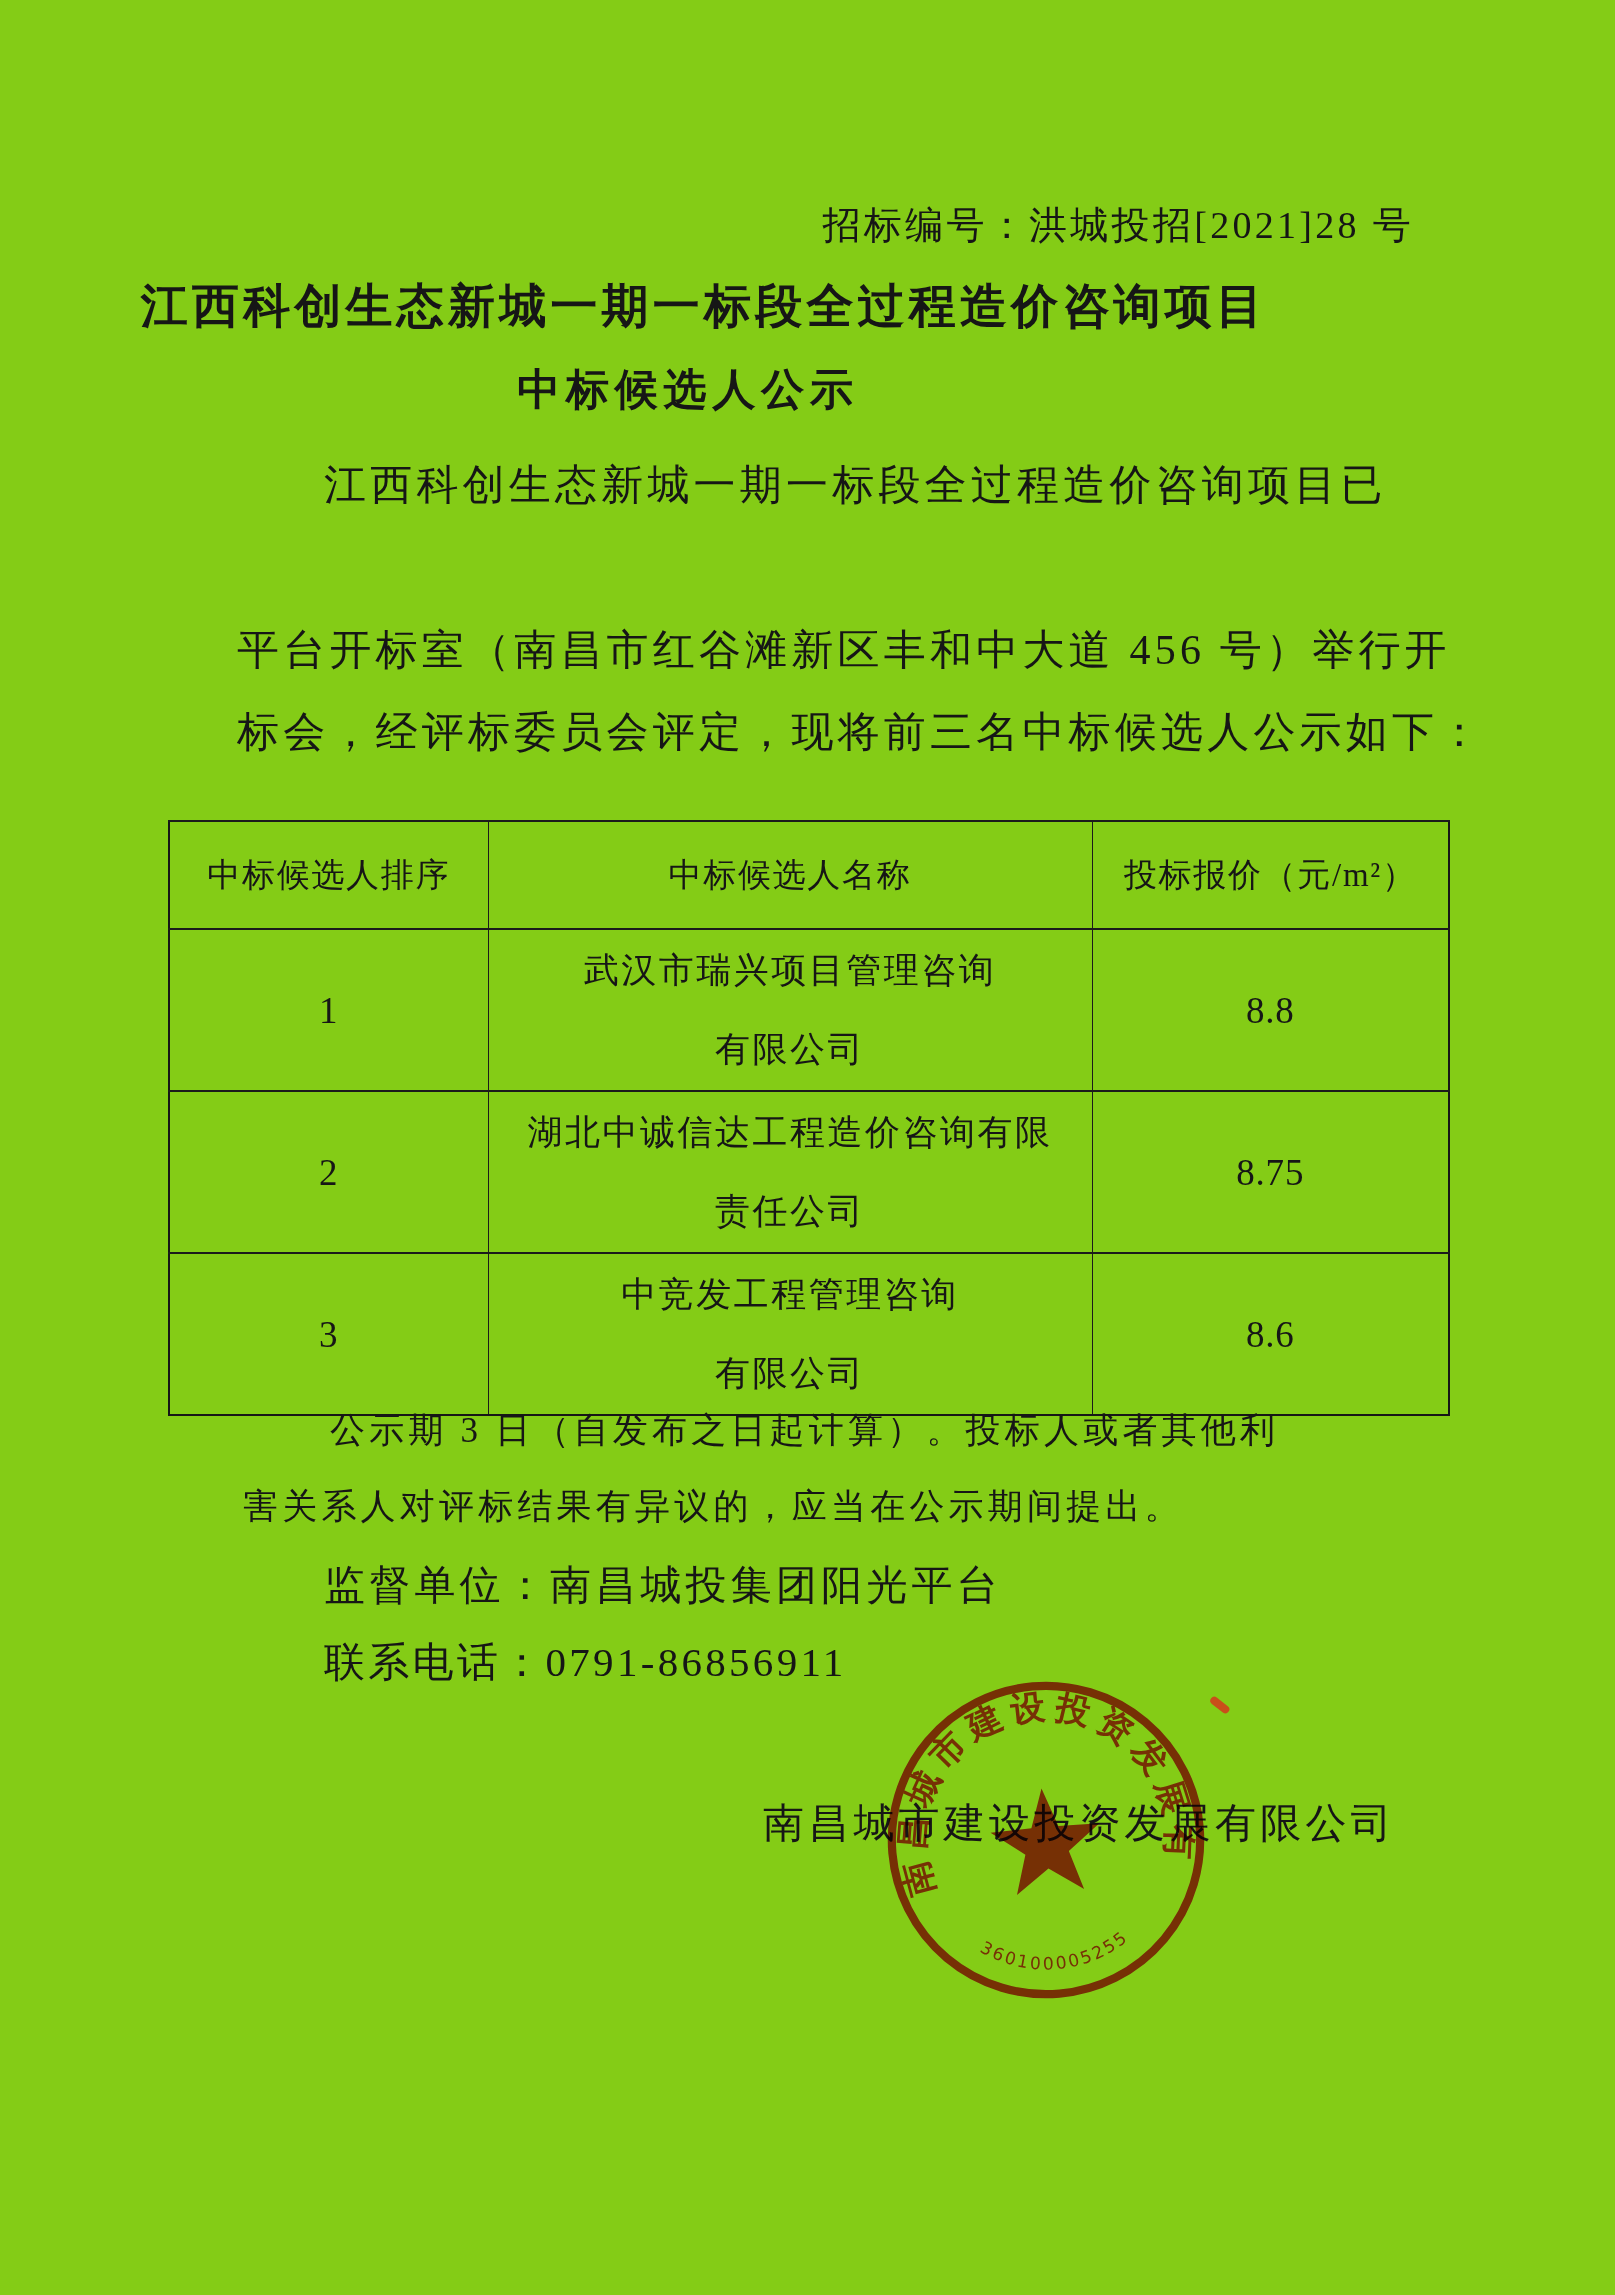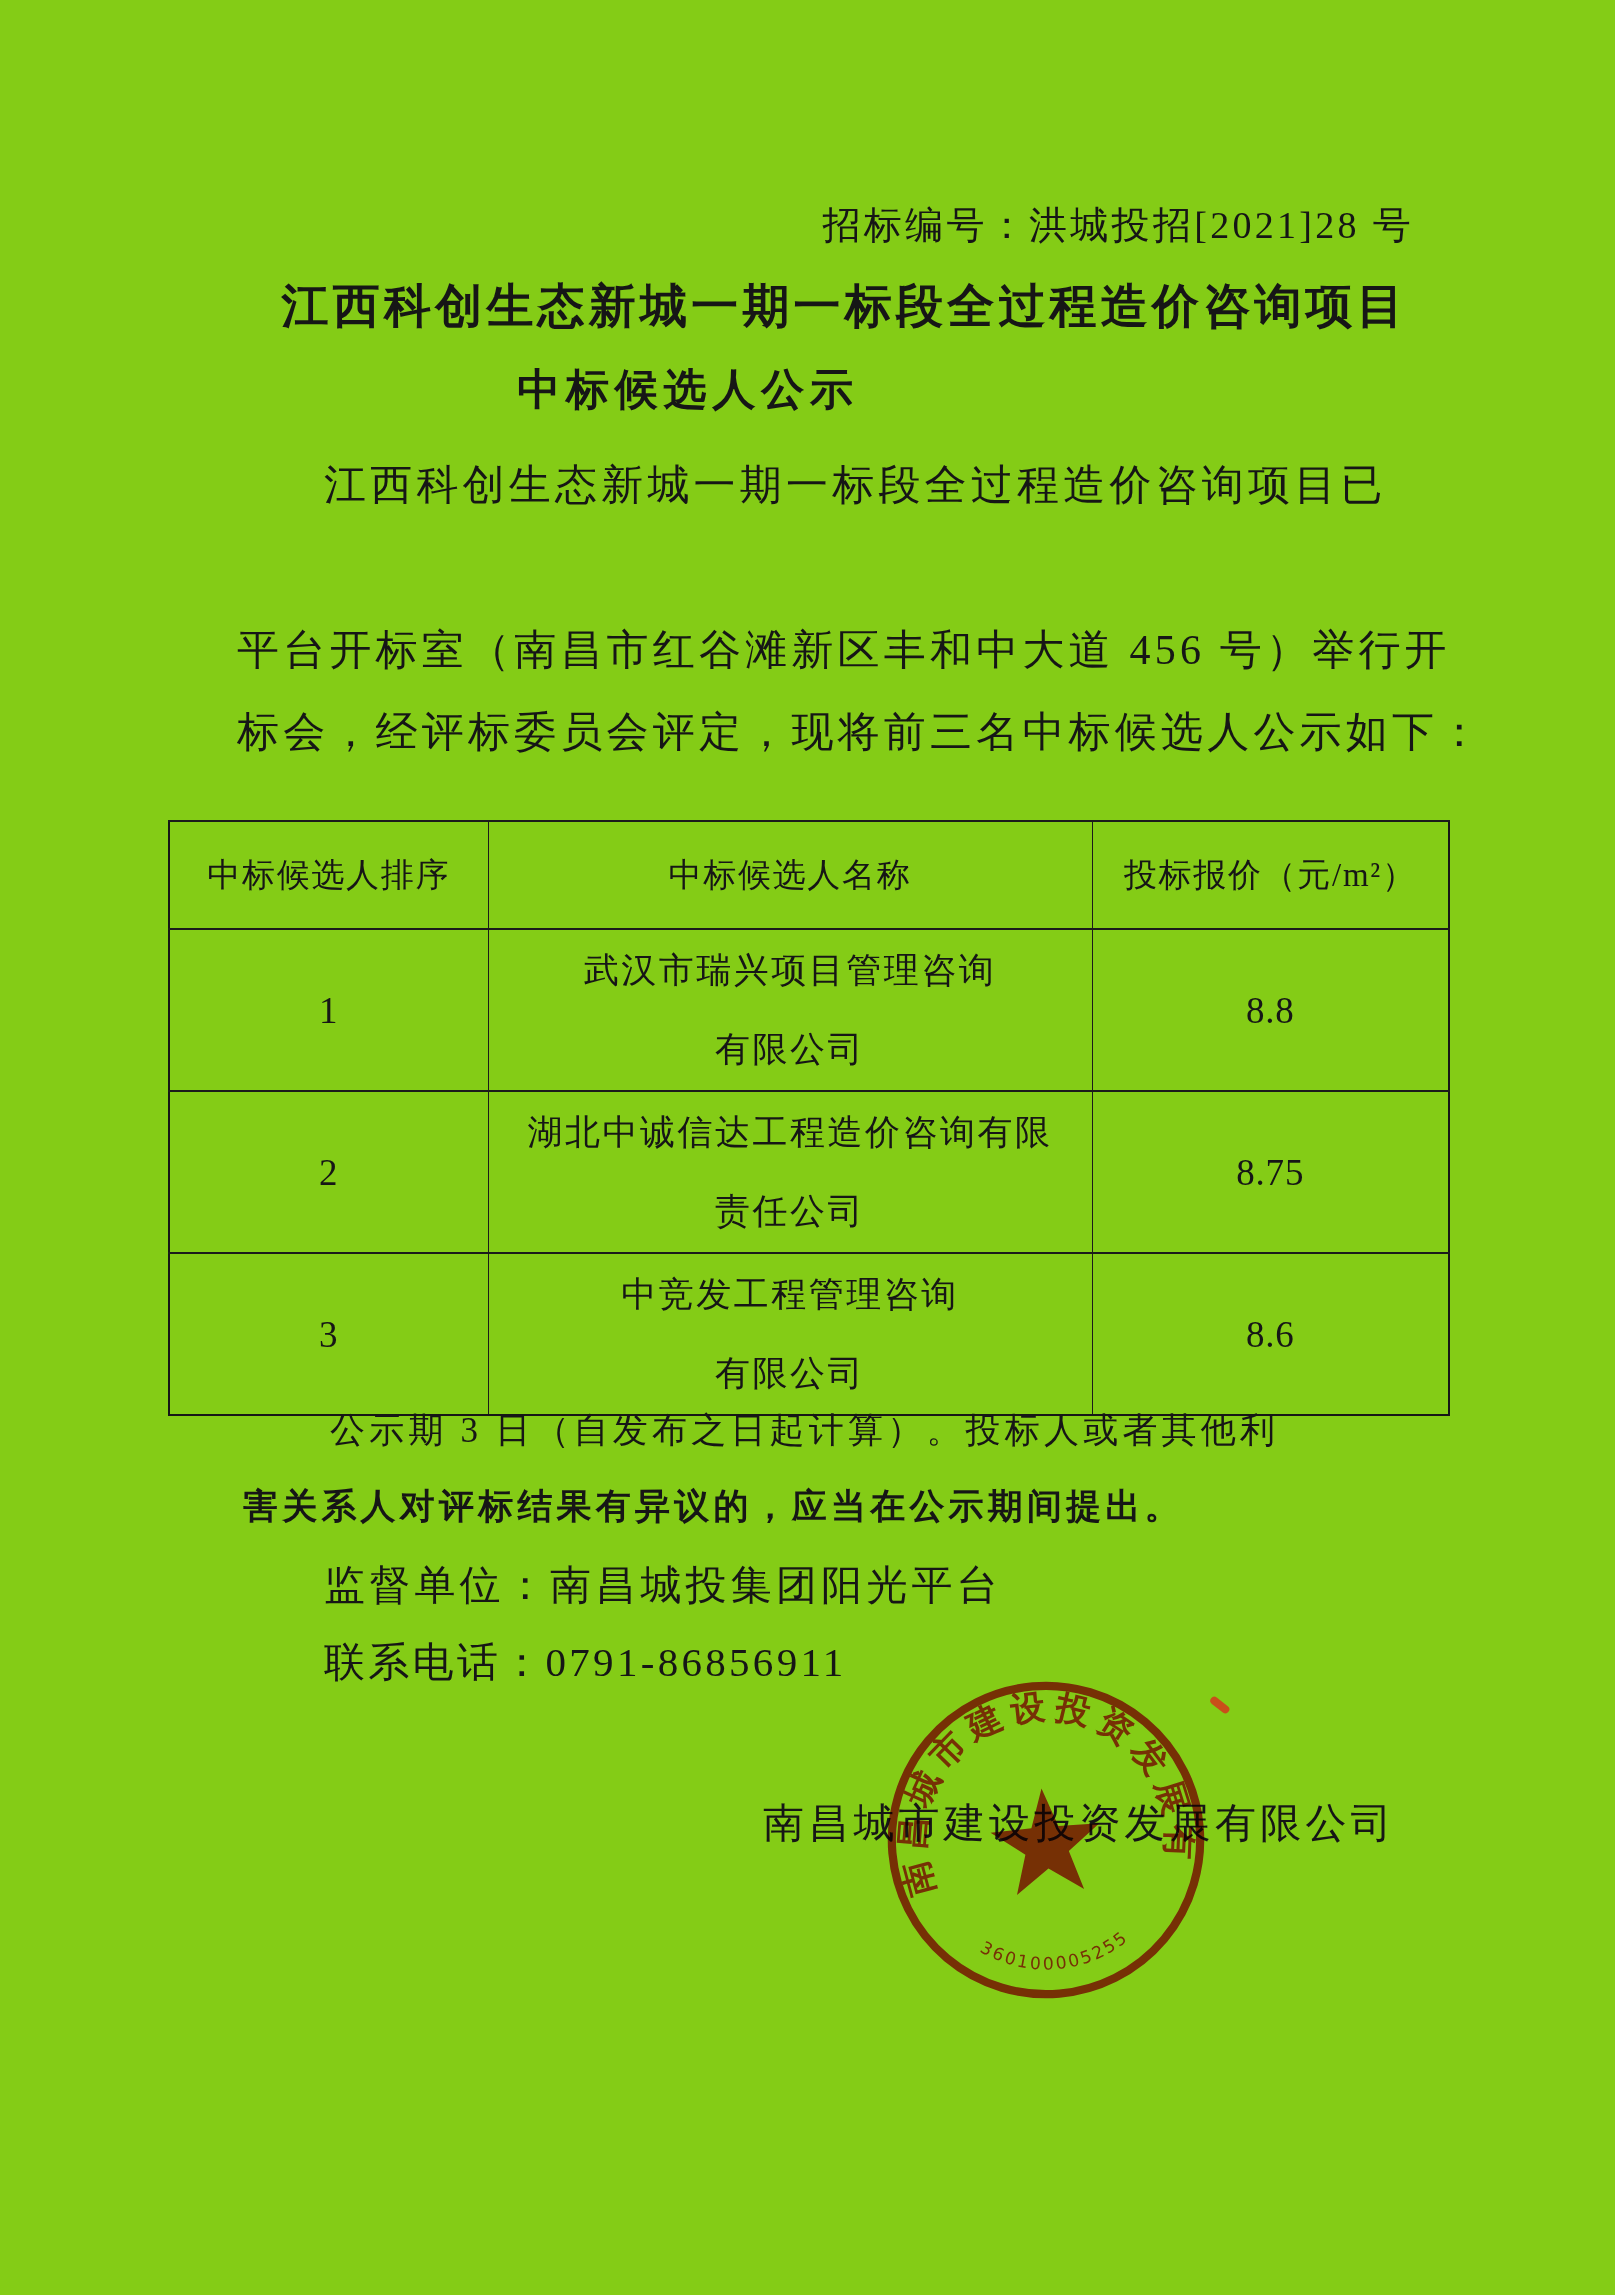--- a/index.html
+++ b/index.html
@@ -11,21 +11,21 @@
     font-family:"Liberation Serif","DejaVu Serif",serif;
     color:#161616;
   }
   .abs{position:absolute;white-space:nowrap;}
 
   .tender-no{
     top:200px;right:202px;
     font-size:38px;letter-spacing:3.3px;
   }
   .title1{
-    top:275px;left:0;width:1408px;text-align:right;
+    top:275px;left:0;width:1408px;text-align:center;
     font-size:47px;font-weight:700;letter-spacing:4.2px;
   }
   .title2{
     top:361px;left:0;width:1376px;text-align:center;
     font-size:43px;font-weight:700;letter-spacing:5.8px;
   }
 
   .body-line{
     left:237px;width:1183px;
     font-size:42px;letter-spacing:4.2px;
@@ -45,21 +45,21 @@
   table.bid th{
     font-size:33px;font-weight:400;letter-spacing:1.7px;
     text-align:center;vertical-align:middle;
   }
   table.bid td{text-align:center;vertical-align:middle;}
   td.rank,td.price{font-size:37px;letter-spacing:0.8px;}
   td.name{font-size:35px;letter-spacing:2.5px;line-height:79px;}
 
   .notice{left:243px;font-size:35px;letter-spacing:4.2px;}
   .n0{top:1407px;padding-left:87px;}
-  .n1{top:1483px;font-weight:bold;}
+  .n1{top:1483px;}
   .supervisor{top:1558px;left:324px;font-size:41px;letter-spacing:4.2px;}
   .phone{top:1635px;left:324px;font-size:41px;letter-spacing:3.3px;}
 
   .sign-company{top:1796px;left:763px;font-size:41px;letter-spacing:4.2px;}
   .sign-date{top:1868px;left:950px;font-size:40px;letter-spacing:1.7px;}
 
   .stamp{
     position:absolute;left:882px;top:1676px;
     width:328px;height:328px;
     opacity:.9;

